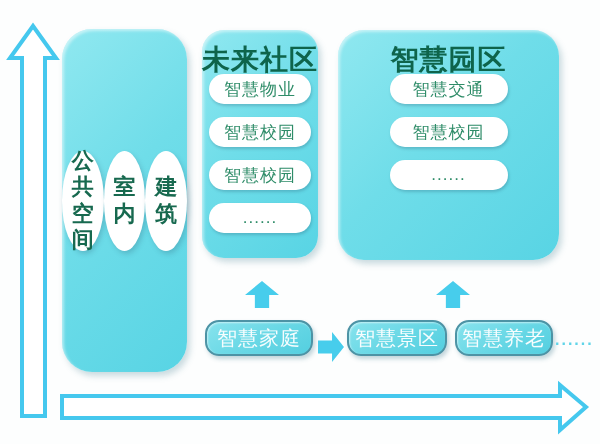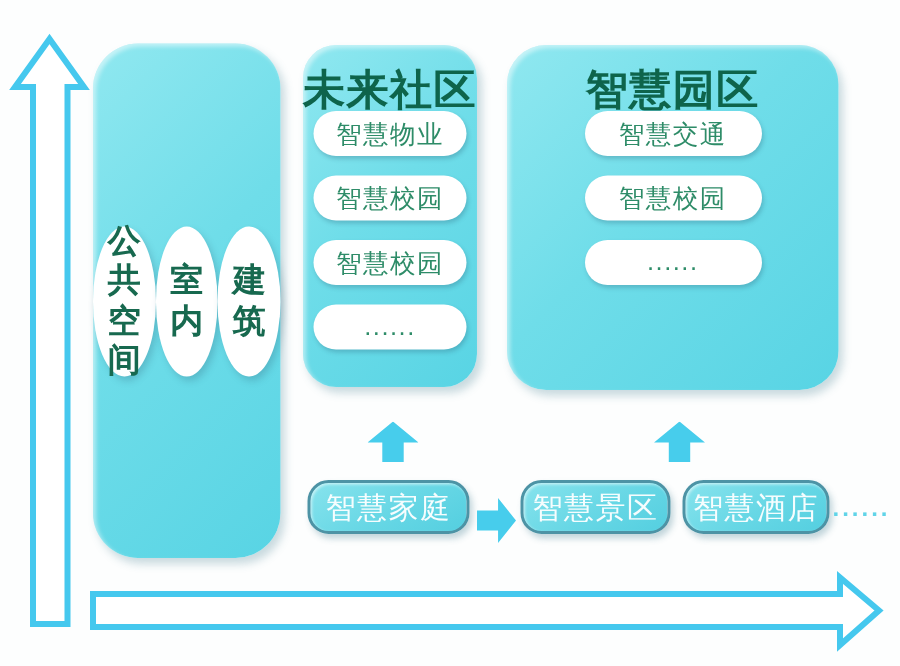--- a/index.html
+++ b/index.html
@@ -102,16 +102,16 @@
     <div class="pill pill-right">智慧校园</div>
     <div class="pill pill-right">......</div>
   </div>
 
   <div class="up-arrow up-arrow-1"></div>
   <div class="up-arrow up-arrow-2"></div>
 
   <div class="bbox bbox-1">智慧家庭</div>
   <div class="right-arrow"></div>
   <div class="bbox bbox-2">智慧景区</div>
-  <div class="bbox bbox-3">智慧酒店</div>
+  <div class="bbox bbox-3">智慧养老</div>
   <div class="bottom-ellipsis">......</div>
 
 </div>
 
 </body></html>

